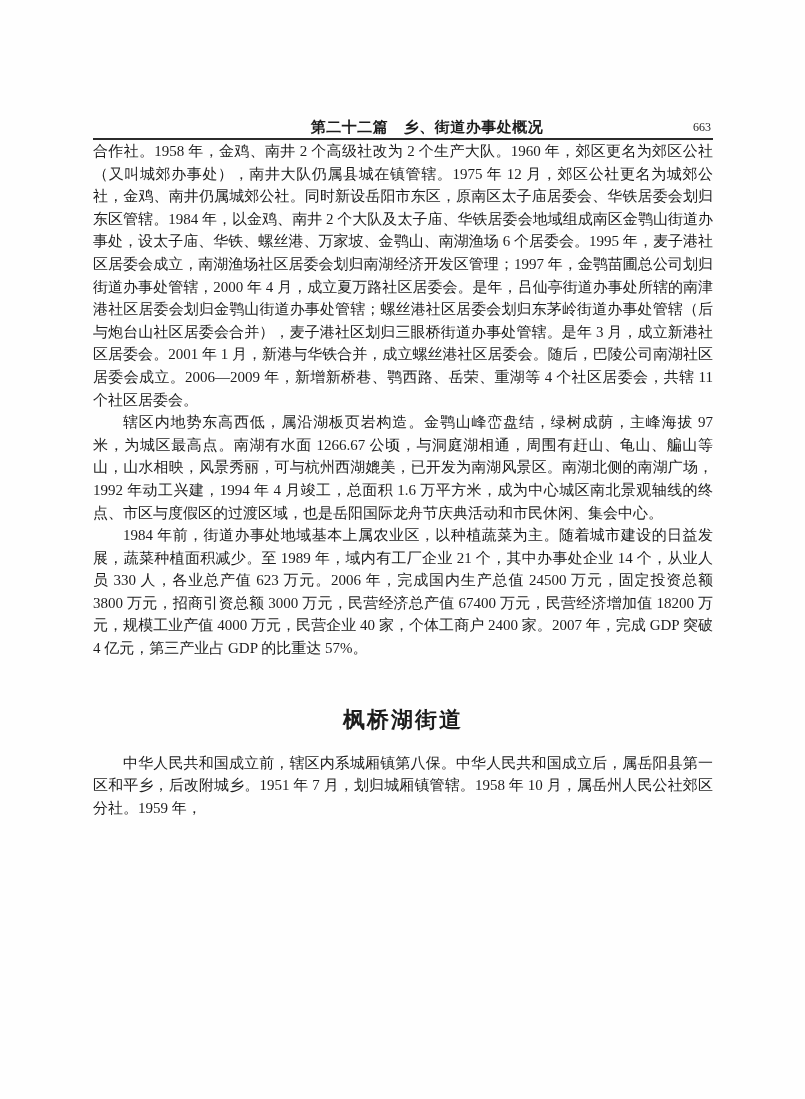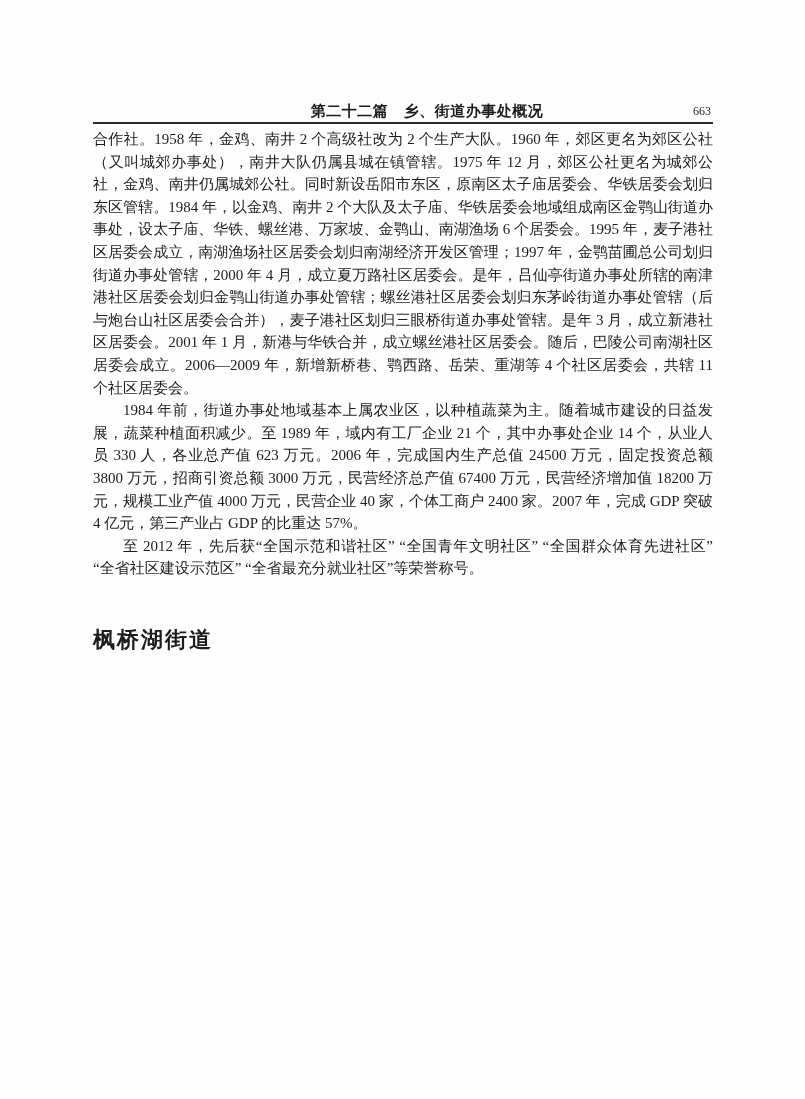--- a/index.html
+++ b/index.html
@@ -12,21 +12,21 @@
     width: 805px;
     height: 1099px;
     background: #fefefe;
     overflow: hidden;
     font-family: "Liberation Serif", "DejaVu Serif", serif;
     color: #1c1c1c;
   }
   .running-head {
     position: absolute;
     left: 93px;
-    top: 100px;
+    top: 116px;
     width: 620px;
     height: 22px;
     border-bottom: 2px solid #2b2b2b;
   }
   .head-title {
     position: absolute;
     left: 50%;
     margin-left: 24px;
     transform: translateX(-50%);
     top: 0;
@@ -40,56 +40,57 @@
   .page-num {
     position: absolute;
     right: 2px;
     top: 0;
     line-height: 22px;
     font-size: 12px;
   }
   .content {
     position: absolute;
     left: 93px;
-    top: 128px;
+    top: 140px;
     width: 620px;
   }
   .par {
     margin: 0;
     font-size: 15px;
     line-height: 22.6px;
     text-align: justify;
     text-justify: inter-ideograph;
     text-indent: 2em;
   }
   .par.no-indent {
     text-indent: 0;
   }
   .section-heading {
     margin: 47px 0 19px 0;
     font-family: Liberation Sans, sans-serif;
     font-weight: bold;
     font-size: 22px;
     line-height: 26px;
-    text-align: left;
+    text-align: center;
     letter-spacing: 2px;
   }
 </style>
 </head>
 <body>
 
 <div class="page">
 
   <div class="running-head">
     <span class="head-title">第二十二篇　乡、街道办事处概况</span>
     <span class="page-num">663</span>
   </div>
 
   <div class="content">
     <p class="par no-indent">合作社。1958 年，金鸡、南井 2 个高级社改为 2 个生产大队。1960 年，郊区更名为郊区公社（又叫城郊办事处），南井大队仍属县城在镇管辖。1975 年 12 月，郊区公社更名为城郊公社，金鸡、南井仍属城郊公社。同时新设岳阳市东区，原南区太子庙居委会、华铁居委会划归东区管辖。1984 年，以金鸡、南井 2 个大队及太子庙、华铁居委会地域组成南区金鹗山街道办事处，设太子庙、华铁、螺丝港、万家坡、金鹗山、南湖渔场 6 个居委会。1995 年，麦子港社区居委会成立，南湖渔场社区居委会划归南湖经济开发区管理；1997 年，金鹗苗圃总公司划归街道办事处管辖，2000 年 4 月，成立夏万路社区居委会。是年，吕仙亭街道办事处所辖的南津港社区居委会划归金鹗山街道办事处管辖；螺丝港社区居委会划归东茅岭街道办事处管辖（后与炮台山社区居委会合并），麦子港社区划归三眼桥街道办事处管辖。是年 3 月，成立新港社区居委会。2001 年 1 月，新港与华铁合并，成立螺丝港社区居委会。随后，巴陵公司南湖社区居委会成立。2006—2009 年，新增新桥巷、鹗西路、岳荣、重湖等 4 个社区居委会，共辖 11 个社区居委会。</p>
+    <p class="par">辖区内地势东高西低，属沿湖板页岩构造。金鹗山峰峦盘结，绿树成荫，主峰海拔 97 米，为城区最高点。南湖有水面 1266.67 公顷，与洞庭湖相通，周围有赶山、龟山、艑山等山，山水相映，风景秀丽，可与杭州西湖媲美，已开发为南湖风景区。南湖北侧的南湖广场，1992 年动工兴建，1994 年 4 月竣工，总面积 1.6 万平方米，成为中心城区南北景观轴线的终点、市区与度假区的过渡区域，也是岳阳国际龙舟节庆典活动和市民休闲、集会中心。</p>
     <p class="par">1984 年前，街道办事处地域基本上属农业区，以种植蔬菜为主。随着城市建设的日益发展，蔬菜种植面积减少。至 1989 年，域内有工厂企业 21 个，其中办事处企业 14 个，从业人员 330 人，各业总产值 623 万元。2006 年，完成国内生产总值 24500 万元，固定投资总额 3800 万元，招商引资总额 3000 万元，民营经济总产值 67400 万元，民营经济增加值 18200 万元，规模工业产值 4000 万元，民营企业 40 家，个体工商户 2400 家。2007 年，完成 GDP 突破 4 亿元，第三产业占 GDP 的比重达 57%。</p>
-    <p class="par">至 2012 年，先后获“全国示范和谐社区” “全国青年文明社区” “全国群众体育先进社区” “全省社区建设示范区” “全省最充分就业社区”等荣誉称号。</p>
 
     <h2 class="section-heading">枫桥湖街道</h2>
 
+    <p class="par">中华人民共和国成立前，辖区内系城厢镇第八保。中华人民共和国成立后，属岳阳县第一区和平乡，后改附城乡。1951 年 7 月，划归城厢镇管辖。1958 年 10 月，属岳州人民公社郊区分社。1959 年，</p>
   </div>
 
 </div>
 
 </body></html>

